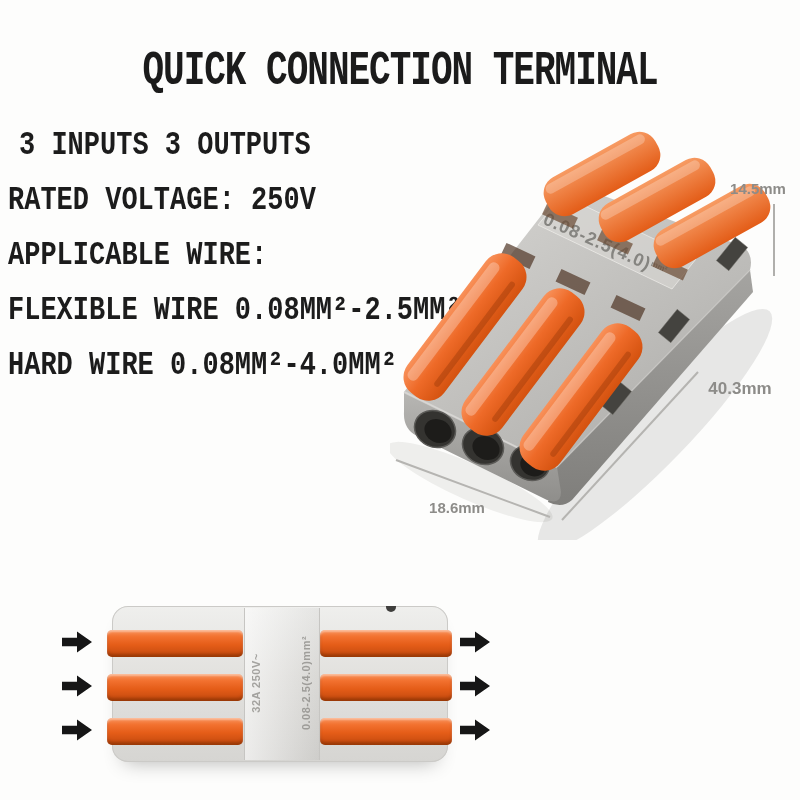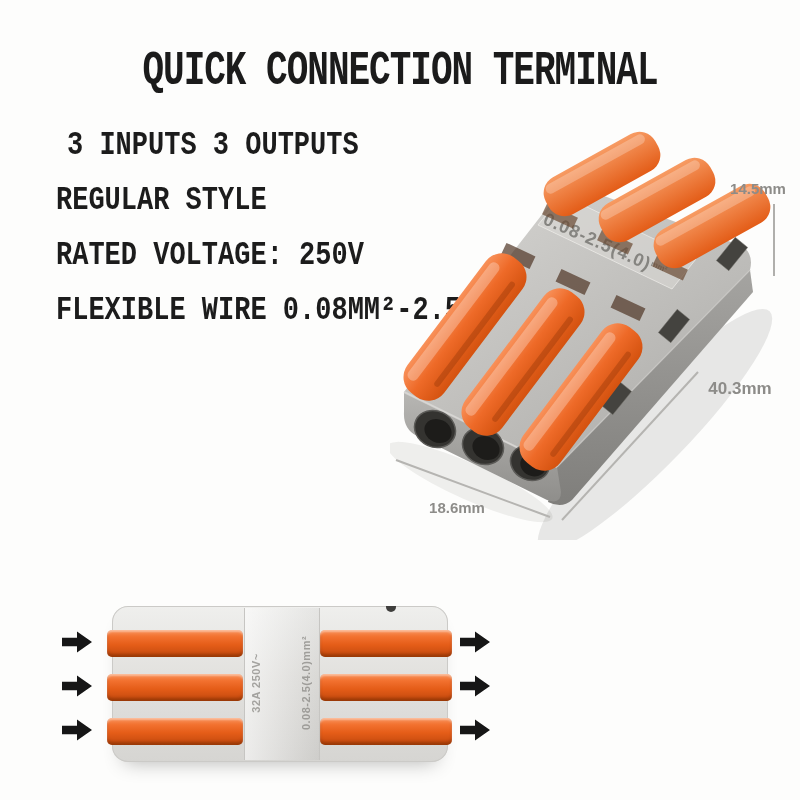--- a/index.html
+++ b/index.html
@@ -9,21 +9,21 @@
   }
   
   .title{
     position:absolute;left:0;top:44px;width:800px;text-align:center;
     font:700 36px "Liberation Mono",monospace;letter-spacing:-1px;color:#1b1b1b;
     transform:scaleY(1.32);transform-origin:50% 0;white-space:pre;
   }
   
   .specs{position:absolute;left:8px;top:131px;}
   .spec{height:55px;line-height:55px;white-space:pre;
-        font:700 27px "Liberation Mono",monospace;color:#1c1c1c;margin-left:48px;}
+        font:700 27px "Liberation Mono",monospace;color:#1c1c1c;}
   .spec:first-child{padding-left:11px;}
   .stretch{display:inline-block;transform:scaleY(1.2);transform-origin:0 50%;}
   
   .photo{position:absolute;left:390px;top:130px;width:410px;height:410px;}
   .dimlabel{font-family:"Liberation Sans",sans-serif;font-weight:700;fill:#8d8c89;}
   .emboss{font-family:"Liberation Sans",sans-serif;font-weight:700;fill:#7d7c78;}
   
   .tv-body{
     position:absolute;left:112px;top:606px;width:336px;height:156px;border-radius:16px;
     background:linear-gradient(180deg,#efefed 0%,#e2e1de 45%,#d6d5d2 100%);
@@ -57,23 +57,24 @@
   .al{left:62px}.ar{left:460px}
   .ar1{top:631px}.ar2{top:675px}.ar3{top:719px}
 </style>
 </head>
 <body>
 
 <div class="title">QUICK CONNECTION TERMINAL</div>
 
 <div class="specs">
   <div class="spec"><span class="stretch">3 INPUTS 3 OUTPUTS</span></div>
-  <div class="spec"><span class="stretch">REGULAR STYLE</span></div>
   <div class="spec"><span class="stretch">RATED VOLTAGE: 250V</span></div>
+  <div class="spec"><span class="stretch">APPLICABLE WIRE:</span></div>
   <div class="spec"><span class="stretch">FLEXIBLE WIRE 0.08MM²-2.5MM²</span></div>
+  <div class="spec"><span class="stretch">HARD WIRE 0.08MM²-4.0MM²</span></div>
 </div>
 
 <svg class="photo" viewBox="0 0 410 410">
   <defs>
     <linearGradient id="gt" x1="0" y1="0" x2="0.8" y2="1">
       <stop offset="0" stop-color="#d8d7d4"></stop>
         <stop offset="1" stop-color="#aeadaa"></stop>
     </linearGradient>
     <linearGradient id="gf" x1="0" y1="0" x2="0" y2="1">
       <stop offset="0" stop-color="#b7b6b3"></stop>

